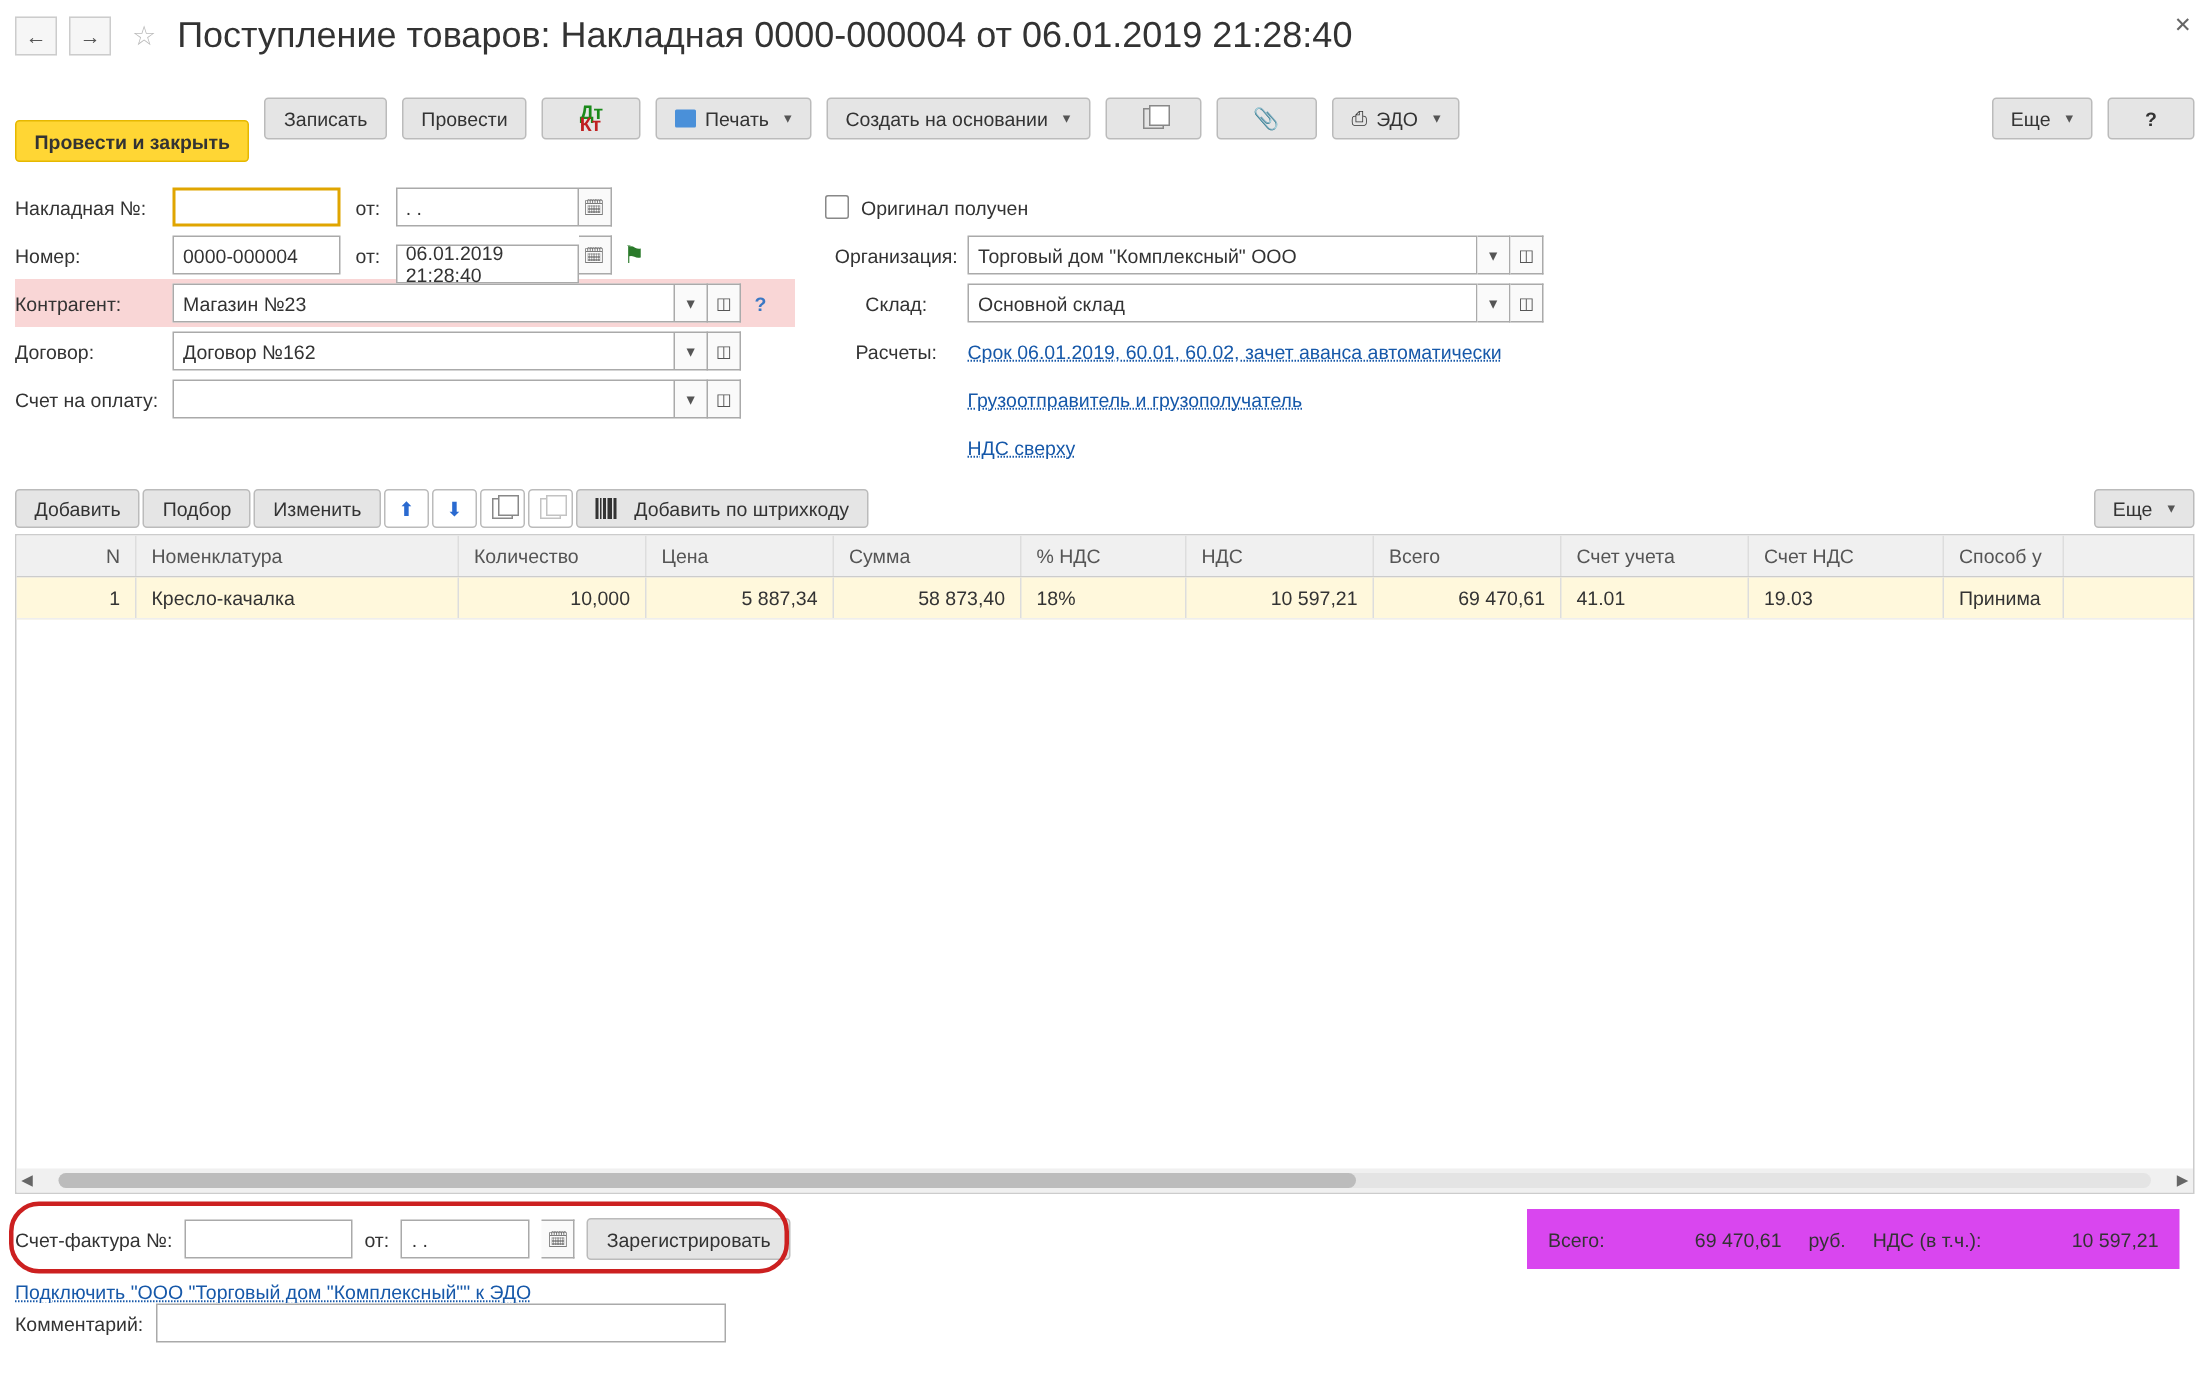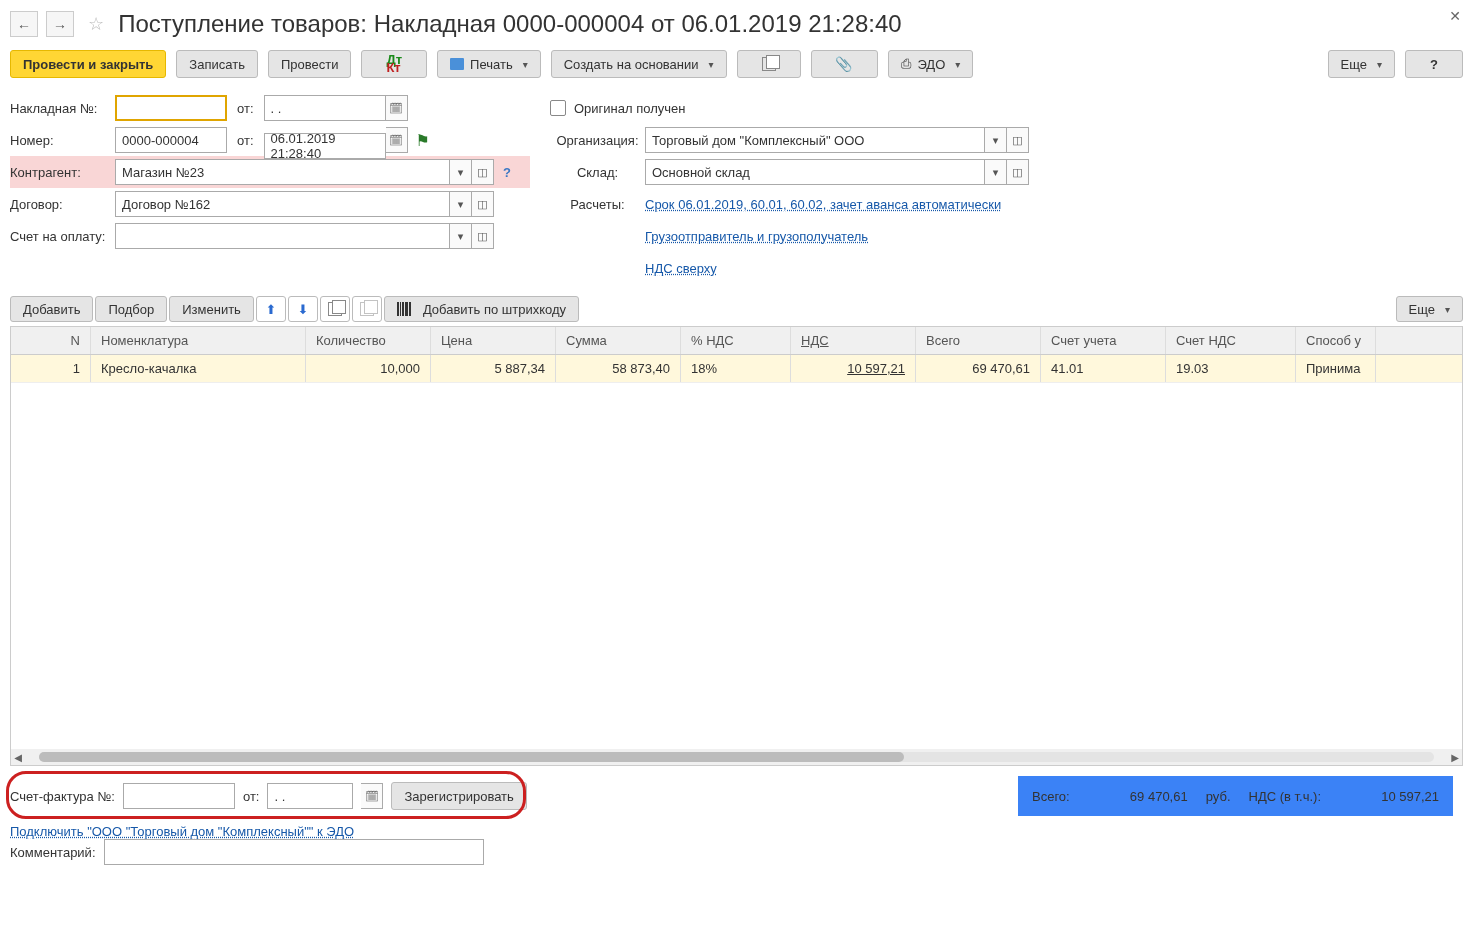--- a/index.html
+++ b/index.html
@@ -9,21 +9,21 @@
 
 .hdr { display: flex; align-items: center; gap: 8px; margin-bottom: 12px; }
 .navarrow { width: 28px; height: 26px; border: 1px solid #ccc; background: #f6f6f6; display:flex; align-items:center; justify-content:center; font-size: 14px; color:#555; }
 .title { font-size: 24px; font-weight: normal; color:#333; margin-left: 6px; }
 .close-x { position: absolute; top: 8px; right: 12px; font-size: 14px; color:#666; cursor:pointer; }
 
 
 .toolbar { display:flex; align-items:center; gap: 10px; margin-bottom: 14px; }
 .tb-right { margin-left:auto; display:flex; gap:10px; }
 .btn { height: 28px; padding: 0 12px; border: 1px solid #bbb; background: #e5e5e5; display:inline-flex; align-items:center; gap:6px; cursor:pointer; border-radius:3px; }
-.btn.yellow { background: #ffd634; border-color: #e6b800; font-weight: bold; }
+.btn.yellow { background: #ffd634; border-color: #e6b800; font-weight: bold; margin-top: 30px; }
 .btn.icon { padding: 0 24px; }
 .dtkt { display:inline-flex; flex-direction:column; font-size: 8px; line-height:8px; font-weight:bold; }
 .dtkt .dt { color: #1a8a1a; } .dtkt .kt { color:#c02020; }
 .drop::after { content: "▾"; margin-left: 4px; font-size:10px; color:#555; }
 .printer { width:14px; height:12px; background:#4a90d9; position:relative; border-radius:1px; }
 .copyicon { width:14px; height:14px; border:1px solid #888; position:relative; }
 .copyicon::after { content:""; position:absolute; top:-3px; left:3px; width:12px; height:12px; border:1px solid #888; background:#fff; }
 .clip { font-size:14px; }
 .qmark { font-weight:bold; }
 
@@ -51,31 +51,31 @@
 .barcode span:nth-child(2){width:1px;} .barcode span:nth-child(4){width:3px;}
 
 
 .tbl { border:1px solid #ccc; margin-top:4px; height:440px; overflow:hidden; position:relative; }
 .thead, .trow { display:flex; }
 .thead { background:#f0f0f0; border-bottom:1px solid #ccc; }
 .th, .td { padding:6px 10px; border-right:1px solid #ddd; overflow:hidden; white-space:nowrap; }
 .th { color:#555; }
 .trow { background:#fff8dc; border-bottom:1px solid #eee; }
 .td.r { text-align:right; }
-.w-n{width:80px;text-align:right;} .w-nom{width:215px;} .w-qty{width:125px;} .w-price{width:125px;} .w-sum{width:125px;} .w-vatp{width:110px;} .w-vat{width:125px;text-decoration:underline;} .w-tot{width:125px;} .w-acc{width:125px;} .w-vatacc{width:130px;} .w-meth{width:80px;}
+.w-n{width:80px;text-align:right;} .w-nom{width:215px;} .w-qty{width:125px;} .w-price{width:125px;} .w-sum{width:125px;} .w-vatp{width:110px;} .w-vat{width:125px;} .w-tot{width:125px;} .w-acc{width:125px;} .w-vatacc{width:130px;} .w-meth{width:80px;}
 .hscroll { position:absolute; bottom:0; left:0; right:0; height:16px; background:#f0f0f0; display:flex; align-items:center; }
 .hscroll .track { flex:1; height:10px; background:#e4e4e4; position:relative; margin:0 14px; border-radius:5px; }
 .hscroll .thumb { position:absolute; left:0; width:62%; height:10px; background:#bcbcbc; border-radius:5px; }
 .hscroll .ar { width:14px; text-align:center; font-size:10px; color:#666; }
 
 
 .footer { margin-top:10px; }
 .sfrow { display:flex; align-items:center; gap:8px; height:40px; position:relative; }
 .highlight-ring { position:absolute; top:-5px; left:-4px; width:520px; height:48px; border:3px solid #cc2020; border-radius:20px; pointer-events:none; }
-.totals { position:absolute; right:10px; top:0; height:40px; display:flex; align-items:center; gap:18px; background:#3b82f6; padding:0 14px; }
+.totals { position:absolute; right:10px; top:0; height:40px; display:flex; align-items:center; gap:18px; background:#d946ef; padding:0 14px; }
 .totals .v { text-align:right; width:100px; display:inline-block; }
 .comment-row{ display:flex; align-items:center; gap:8px; }
 </style>
 </head>
 <body>
 <div class="root">
 
 <div class="hdr">
   <div class="navarrow">←</div>
   <div class="navarrow">→</div>

